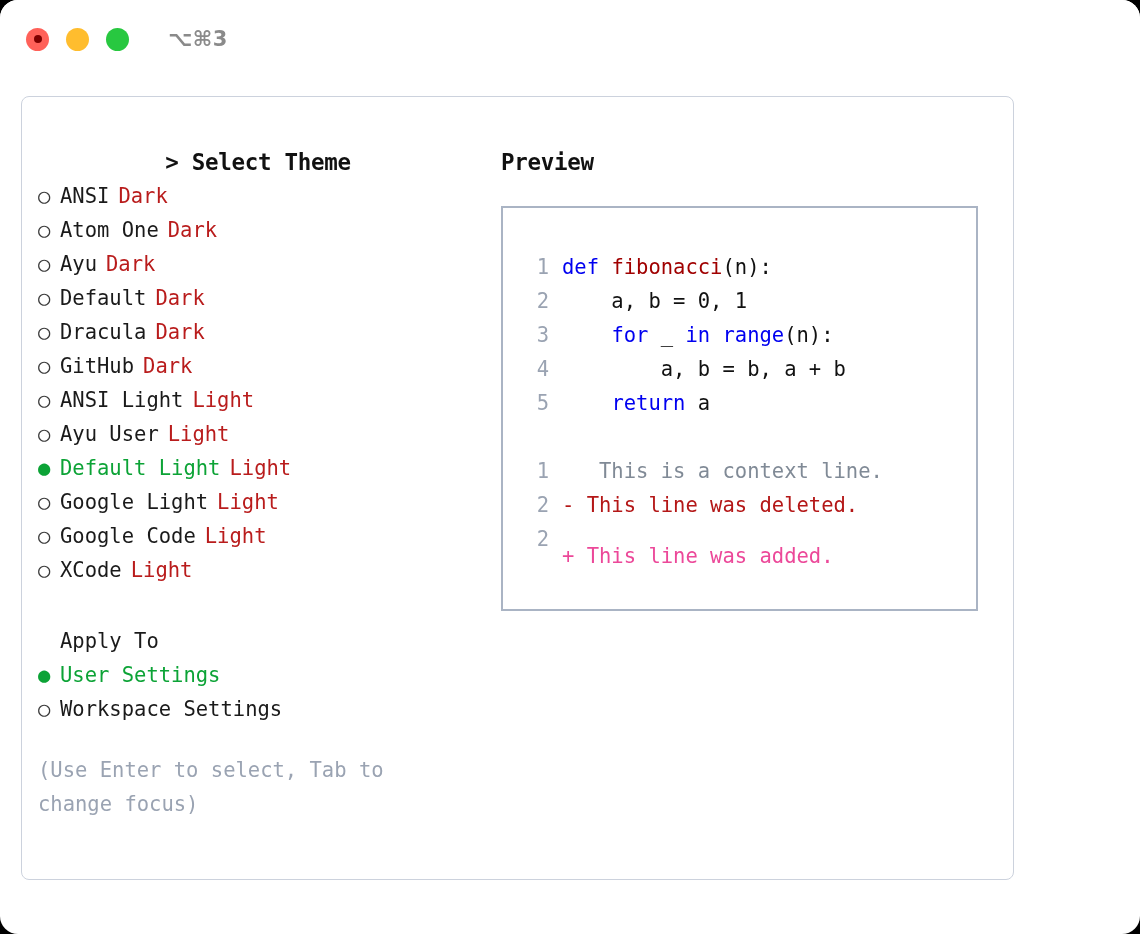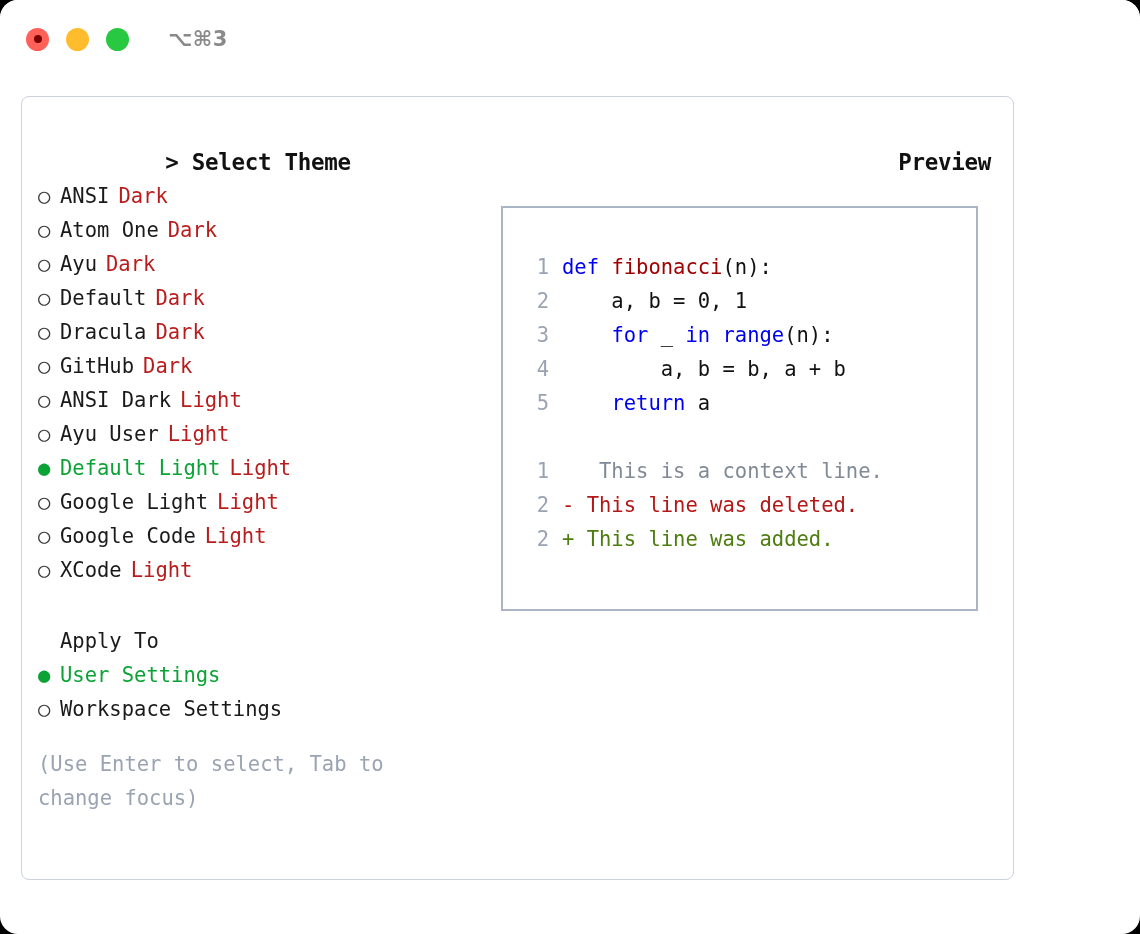--- a/index.html
+++ b/index.html
@@ -118,42 +118,41 @@
     line-height: 34px;
     font-size: 20.5px;
     color: #1a1a1a;
     padding-left: 22px;
     white-space: pre;
     margin-top: 16px;
   }
 
   
   .hint {
-    margin-top: 21px;
+    margin-top: 27px;
     font-size: 20.5px;
     color: #9aa3b2;
     line-height: 34px;
     width: 410px;
     white-space: pre-wrap;
   }
 
   
   .right-col {
     position: absolute;
     left: 479px; top: 48px;
     width: 490px;
   }
   .preview-title {
     font-size: 22.5px;
     font-weight: 700;
     color: #111111;
     height: 34px;
     line-height: 34px;
     letter-spacing: -0.3px;
-    text-align: right;
   }
   .preview-box {
     margin-top: 27px;
     width: 477px;
     height: 405px;
     border: 2px solid #aab4c4;
     background: #ffffff;
     padding: 42px 0 0 0;
   }
 
@@ -176,21 +175,21 @@
   .code-body { white-space: pre; }
 
   
   .tok-kw   { color: #0000f0; }
   .tok-fn   { color: #a00000; }
   .tok-plain{ color: #111111; }
 
   .diff-gap { height: 34px; }
   .diff-ctx { color: #808a96; }
   .diff-del { color: #b41717; }
-  .diff-add { color: #4d7c0f; }
+  .diff-add { color: #ec4899; margin-top: 17px; }
 </style>
 </head>
 <body>
 
 <div class="window">
 
   <div class="titlebar">
     <div class="lights">
       <span class="light red">
         <span class="inner-dot"></span>
@@ -208,21 +207,21 @@
 
         <div class="list-header">&gt; Select Theme</div>
 
         <div id="theme-rows">
             <div class="theme-row"><span class="bullet">○</span><span class="row-label">ANSI</span><span class="row-badge">Dark</span></div>
             <div class="theme-row"><span class="bullet">○</span><span class="row-label">Atom One</span><span class="row-badge">Dark</span></div>
             <div class="theme-row"><span class="bullet">○</span><span class="row-label">Ayu</span><span class="row-badge">Dark</span></div>
             <div class="theme-row"><span class="bullet">○</span><span class="row-label">Default</span><span class="row-badge">Dark</span></div>
             <div class="theme-row"><span class="bullet">○</span><span class="row-label">Dracula</span><span class="row-badge">Dark</span></div>
             <div class="theme-row"><span class="bullet">○</span><span class="row-label">GitHub</span><span class="row-badge">Dark</span></div>
-            <div class="theme-row"><span class="bullet">○</span><span class="row-label">ANSI Dark</span><span class="row-badge">Light</span></div>
+            <div class="theme-row"><span class="bullet">○</span><span class="row-label">ANSI Light</span><span class="row-badge">Light</span></div>
             <div class="theme-row"><span class="bullet">○</span><span class="row-label">Ayu User</span><span class="row-badge">Light</span></div>
             <div class="theme-row"><span class="bullet filled">●</span><span class="row-label selected">Default Light</span><span class="row-badge">Light</span></div>
             <div class="theme-row"><span class="bullet">○</span><span class="row-label">Google Light</span><span class="row-badge">Light</span></div>
             <div class="theme-row"><span class="bullet">○</span><span class="row-label">Google Code</span><span class="row-badge">Light</span></div>
             <div class="theme-row"><span class="bullet">○</span><span class="row-label">XCode</span><span class="row-badge">Light</span></div>
           </div>
 
         <div class="apply-block">
           <div class="apply-title">Apply To</div>
           <div id="apply-rows">

